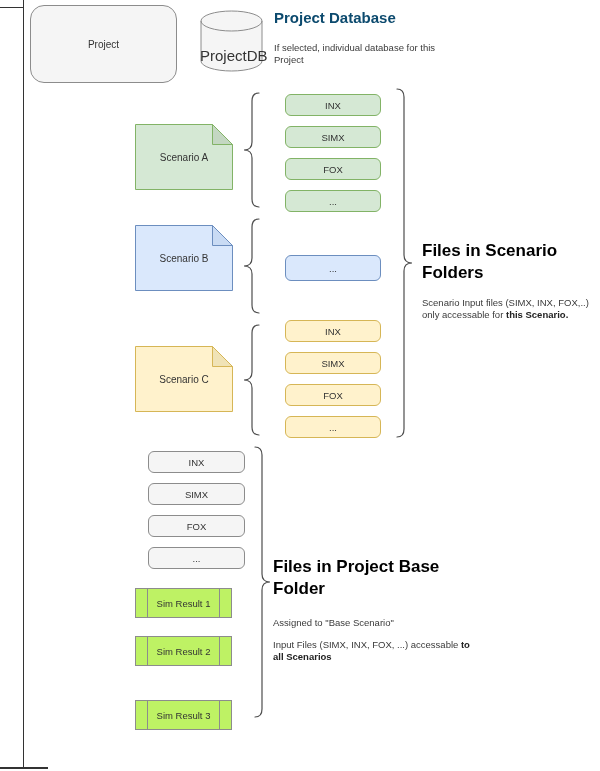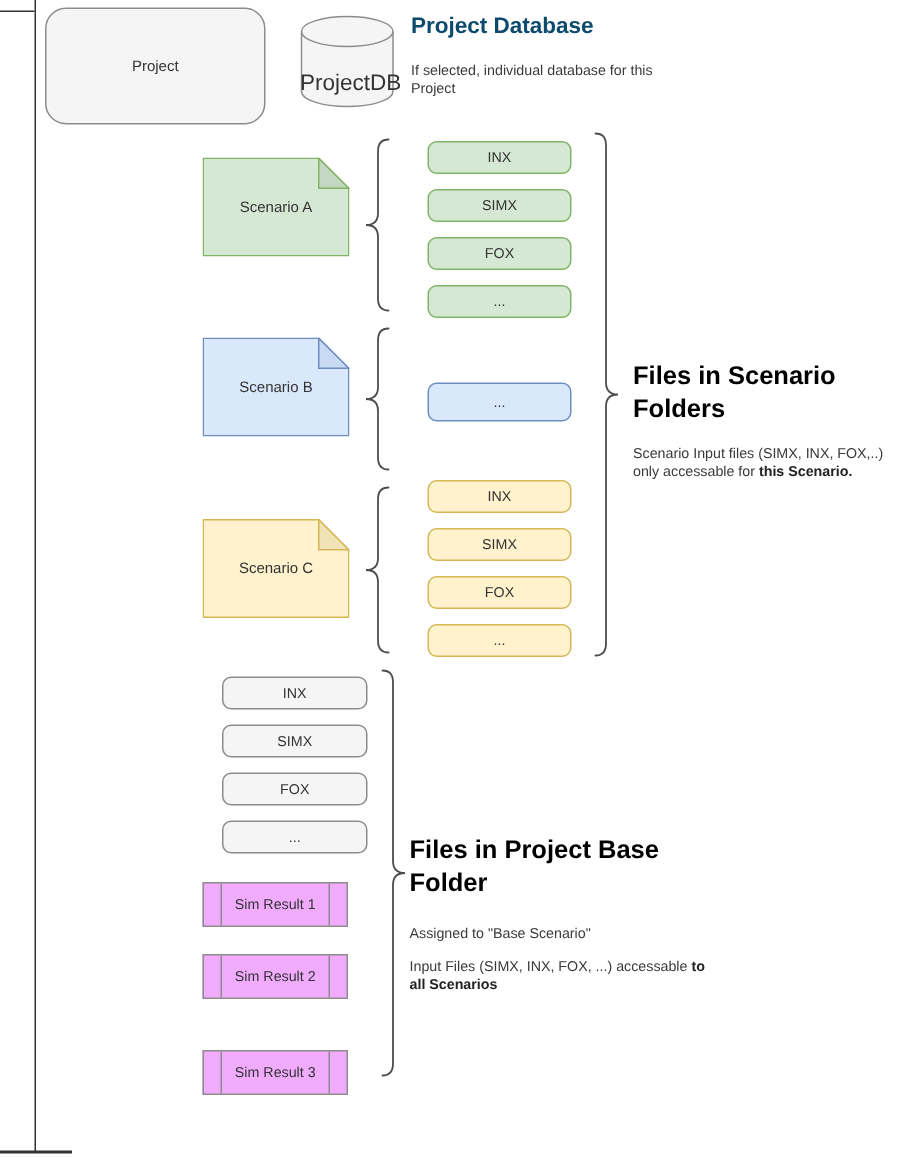--- a/index.html
+++ b/index.html
@@ -19,21 +19,21 @@
     display:flex;align-items:center;justify-content:center;font-size:10px;color:#333;}
   
   .filebox{position:absolute;box-sizing:border-box;width:96px;height:22px;border-radius:6px;
     display:flex;align-items:center;justify-content:center;font-size:9.5px;color:#333;border:1px solid;margin-left:13px;}
   .green{background:#d5e8d4;border-color:#82b366;}
   .blue{background:#dae8fc;border-color:#6c8ebf;}
   .yellow{background:#fff2cc;border-color:#d6b656;}
   .gray{background:#f5f5f5;border-color:#8c8c8c;}
   
   .proc{position:absolute;box-sizing:border-box;left:135px;width:97px;height:30px;
-    background:#f0abfc;border:1px solid #8c8c8c;display:flex;align-items:center;justify-content:center;
+    background:#bef264;border:1px solid #8c8c8c;display:flex;align-items:center;justify-content:center;
     font-size:9.5px;color:#333;}
   .proc::before,.proc::after{content:"";position:absolute;top:0;bottom:0;width:1px;background:#8c8c8c;}
   .proc::before{left:11px;} .proc::after{right:11px;}
   
   .h-big{position:absolute;font-weight:bold;color:#000;font-size:17px;line-height:22px;}
   .h-med{position:absolute;font-weight:bold;color:#0c4a6e;font-size:15px;line-height:19px;}
   .small{position:absolute;font-size:9.5px;line-height:12px;color:#3a3a3a;}
   .small b{color:#222;}
   .brace{position:absolute;}
   svg{display:block;}
@@ -58,21 +58,21 @@
     </svg>
     <span class="lbl">ProjectDB</span>
   </div>
 
   <div class="h-med" style="left:274px;top:8px;">Project Database</div>
   <div class="small" style="left:274px;top:42px;width:200px;">
     <span>If selected, individual database for this</span><br>
     <span>Project</span>
   </div>
 
-  <div class="note" style="left:135px;top:105px;text-align:right;">
+  <div class="note" style="left:135px;top:124px;text-align:right;">
     <svg width="98" height="66" viewBox="0 0 98 66">
       <path d="M0.5,0.5 L77.5,0.5 L97.5,20.5 L97.5,65.5 L0.5,65.5 Z" fill="#d5e8d4" stroke="#82b366"></path>
       <path d="M77.5,0.5 L77.5,20.5 L97.5,20.5 Z" fill="#c4d7c2" stroke="#82b366"></path>
     </svg>
     <span class="note-label">Scenario A</span>
   </div>
 
   <div class="brace" style="left:243px;top:92px;">
     <svg width="18" height="116" viewBox="0 0 18 116">
       <path d="M16,1 Q9,1 9,9 L9,50 Q9,58 1,58 Q9,58 9,66 L9,107 Q9,115 16,115" fill="none" stroke="#4d4d4d" stroke-width="1.2" stroke-linecap="round"></path>

